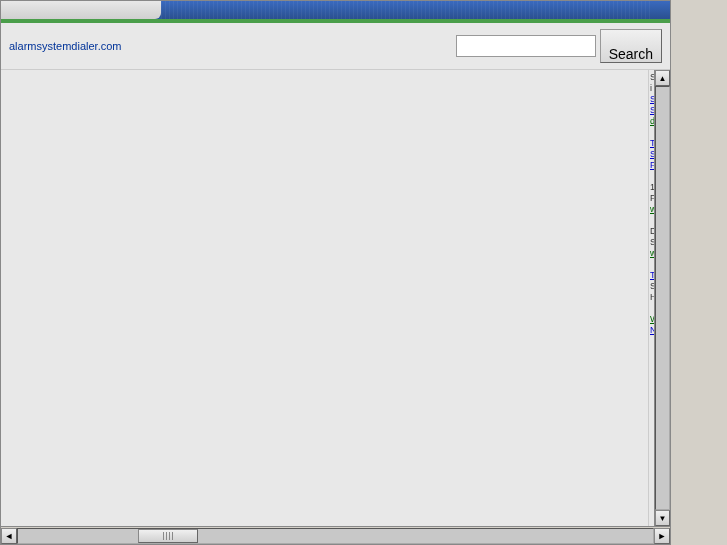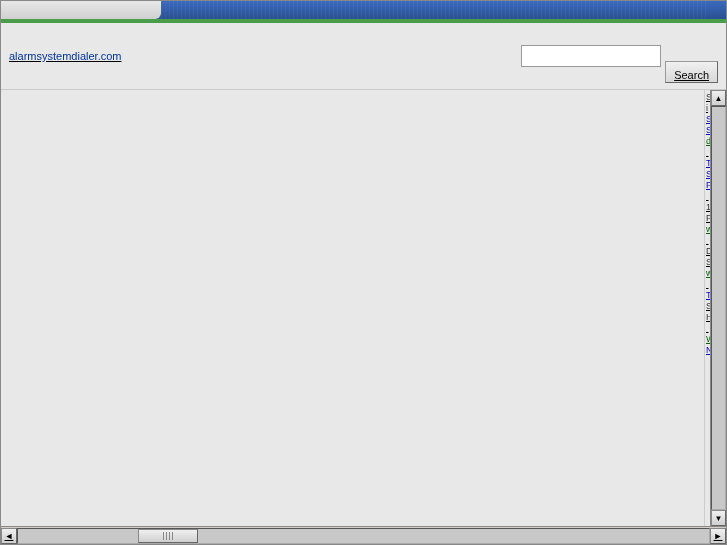--- a/index.html
+++ b/index.html
@@ -11,28 +11,27 @@
     body {
       width: 727px;
       height: 545px;
       overflow: hidden;
       background: #d4d0c8;
       font-family: Arial, sans-serif;
       font-size: 11px;
     }
 
     .outer-container {
-      width: 727px;
+      width: 671px;
       height: 545px;
       display: flex;
       flex-direction: column;
       border: 1px solid #888;
       background: #fff;
       position: relative;
-      text-decoration: underline;
     }
 
     
     .header-bar {
       height: 18px;
       background: linear-gradient(to bottom, #1a3a6e, #2a5aa0);
       display: flex;
       align-items: stretch;
       position: relative;
     }
@@ -122,29 +121,28 @@
       width: 140px;
       height: 22px;
       border: 1px solid #999;
       background: #fff;
       font-size: 11px;
       padding: 2px 4px;
     }
 
     .search-button {
       height: 22px;
-      padding: 7px 8px;
+      padding: 16px 8px;
       background: linear-gradient(to bottom, #f0f0f0, #d8d8d8);
       border: 1px solid #999;
       border-right: 1px solid #666;
       border-bottom: 1px solid #666;
-      font-size: 11px;
+      font-size: 14px;
       cursor: pointer;
       font-family: Arial, sans-serif;
-      margin-top: 32px;
     }
 
     
     .main-content {
       flex: 1;
       background: #e8e8e8;
       position: relative;
     }
 
     

